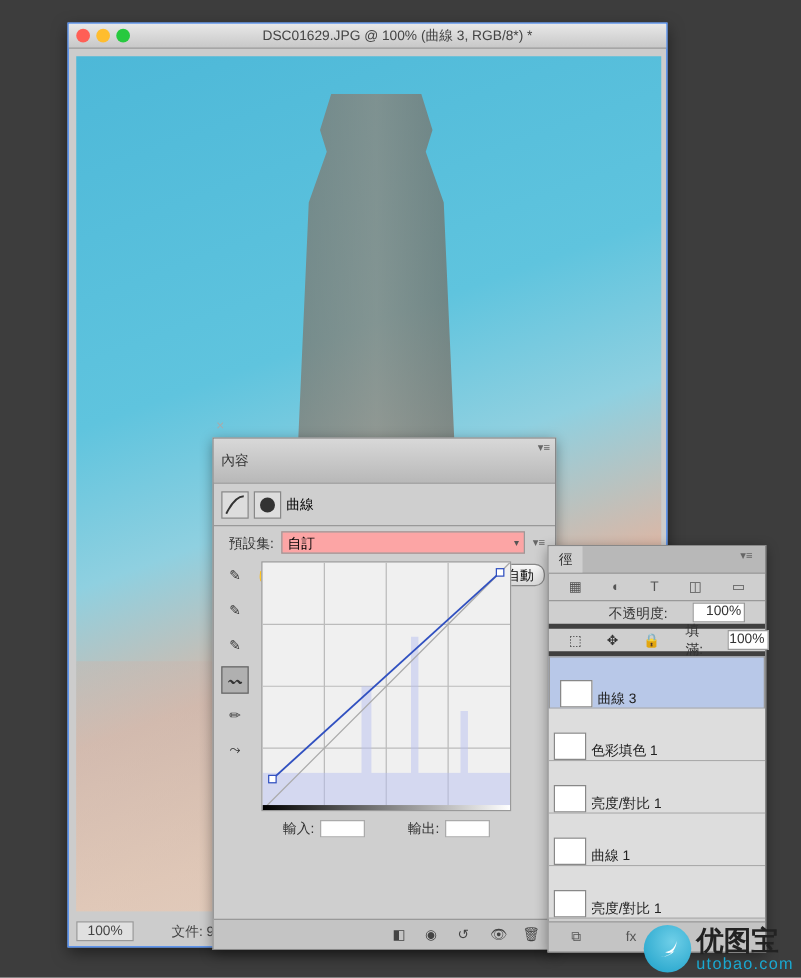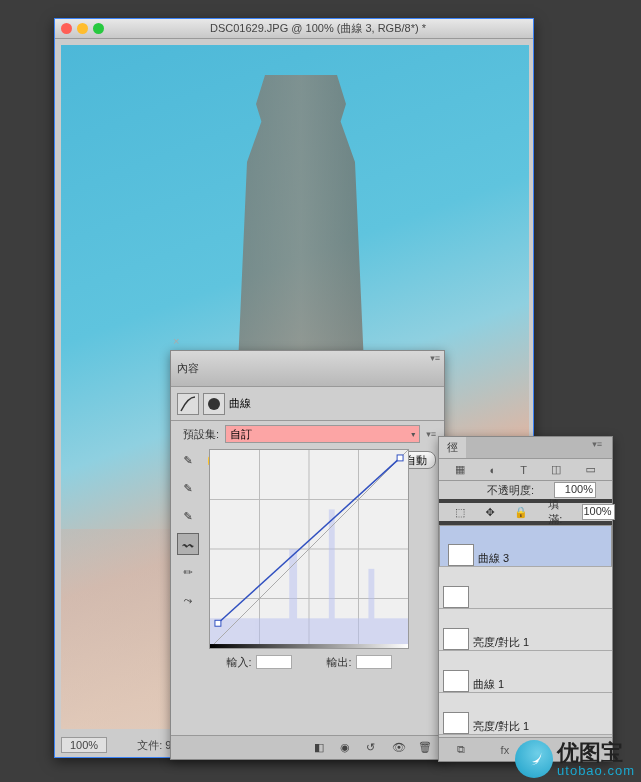--- a/index.html
+++ b/index.html
@@ -190,20 +190,21 @@
     <span>🔒</span>
     <span style="margin-left:auto">填滿:</span>
     <span class="pct">100%</span>
   </div>
   <div class="layer sel">
       <div class="ly-thumb"></div>
       <span class="ly-nm">曲線 3</span>
     </div>
   <div class="layer">
       <div class="ly-thumb"></div>
+      <span class="ly-nm">色彩填色 1</span>
     </div>
   <div class="layer">
       <div class="ly-thumb"></div>
       <span class="ly-nm">亮度/對比 1</span>
     </div>
   <div class="layer">
       <div class="ly-thumb"></div>
       <span class="ly-nm">曲線 1</span>
     </div>
   <div class="layer">

